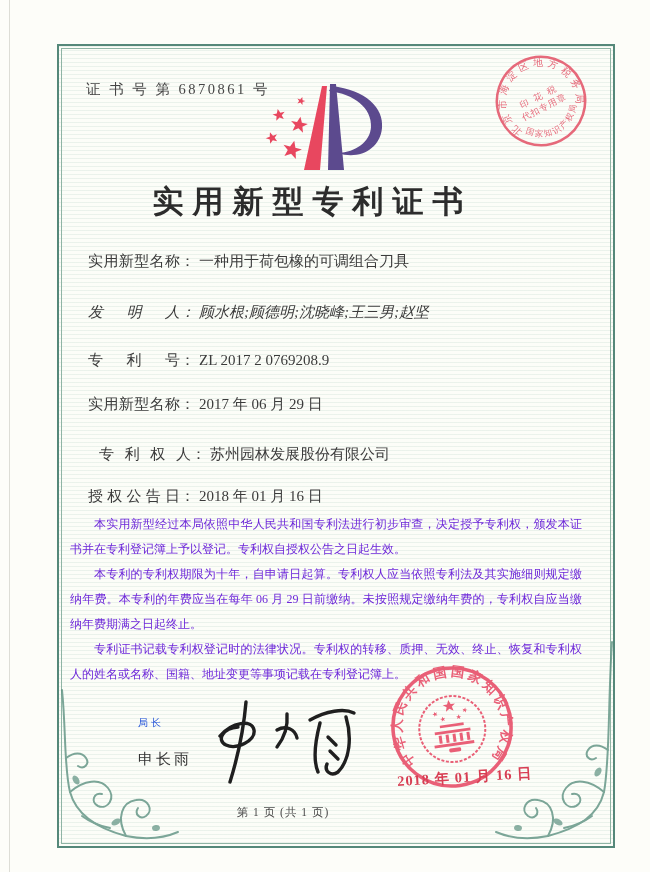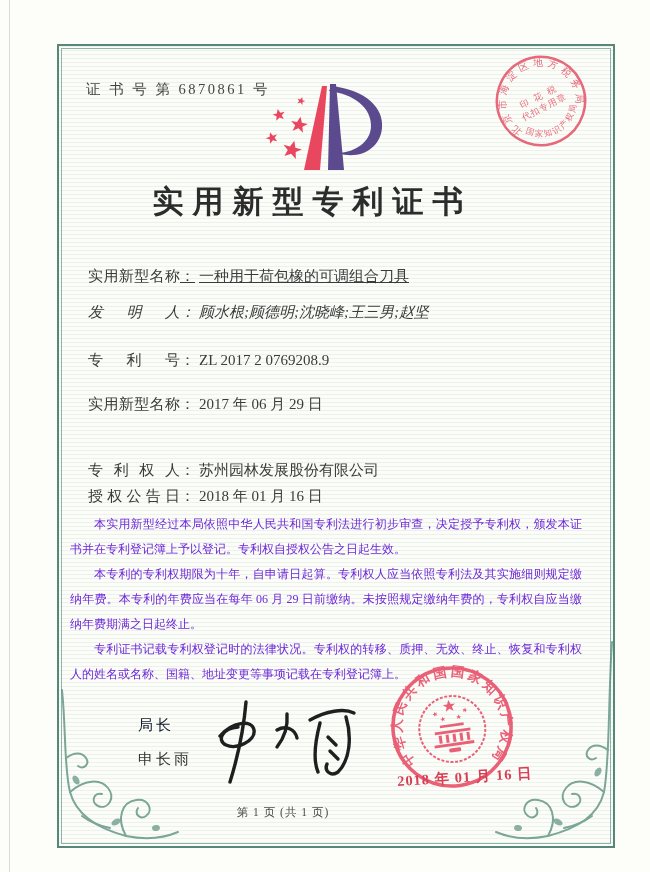--- a/index.html
+++ b/index.html
@@ -33,21 +33,21 @@
   }
   .field-row{position:absolute;left:88px;width:500px;font-size:15px;color:#3b3b3b;white-space:nowrap;}
   .field-row .lbl{display:inline-block;width:92px;text-align:justify;text-align-last:justify;}
   .field-row .colon{display:inline;}
   .field-row .val{margin-left:4px;}
   #body-text{
     position:absolute;left:70px;top:512px;width:512px;
     font-size:12px;line-height:25px;color:#6d28d9;text-align:justify;
   }
   #body-text p{margin:0;text-indent:2em;}
-  #sig-title{position:absolute;left:138px;top:716px;font-size:15px;color:#0f172a;
+  #sig-title{position:absolute;left:138px;top:716px;font-size:10px;color:#1d4ed8;
     font-family:"Liberation Sans","DejaVu Sans",sans-serif;letter-spacing:3px;}
   #sig-name{position:absolute;left:138px;top:750px;font-size:15px;color:#333;
     font-family:"Liberation Sans","DejaVu Sans",sans-serif;letter-spacing:3px;}
   #signature-svg{position:absolute;left:192px;top:692px;width:170px;height:100px;}
   #main-seal{position:absolute;left:386px;top:661px;width:132px;height:132px;opacity:.9;}
   #seal-date{
     position:absolute;left:397px;top:768px;width:130px;font-size:14.5px;font-weight:bold;
     color:#d83f54;letter-spacing:1px;transform:rotate(-3.5deg);white-space:nowrap;
   }
   #tax-seal{position:absolute;left:492px;top:52px;width:98px;height:98px;opacity:.88;
@@ -113,33 +113,33 @@
       <use href="#star5" transform="translate(47,21) scale(0.42) rotate(18)"></use>
       <use href="#star5" transform="translate(25,35) scale(0.62) rotate(-12)"></use>
       <use href="#star5" transform="translate(45,45) scale(0.85) rotate(10)"></use>
       <use href="#star5" transform="translate(18,58) scale(0.6) rotate(-20)"></use>
       <use href="#star5" transform="translate(38,70) scale(0.95) rotate(14)"></use>
     </g>
   </svg>
 
   <div id="doc-title">实用新型专利证书</div>
 
-  <div class="field-row" style="top:267px;text-decoration:underline;">
+  <div class="field-row" style="top:252px;">
     <span class="lbl">实用新型名称</span><span class="colon">：</span><span class="val">一种用于荷包橡的可调组合刀具</span>
   </div>
   <div class="field-row" style="top:303px;font-style:italic;">
     <span class="lbl">发明人</span><span class="colon">：</span><span class="val">顾水根;顾德明;沈晓峰;王三男;赵坚</span>
   </div>
   <div class="field-row" style="top:351px;">
     <span class="lbl">专利号</span><span class="colon">：</span><span class="val">ZL 2017 2 0769208.9</span>
   </div>
   <div class="field-row" style="top:395px;">
     <span class="lbl">实用新型名称</span><span class="colon">：</span><span class="val">2017 年 06 月 29 日</span>
   </div>
-  <div class="field-row" style="top:461px;">
+  <div class="field-row" style="top:445px;margin-left:11px;">
     <span class="lbl">专利权人</span><span class="colon">：</span><span class="val">苏州园林发展股份有限公司</span>
   </div>
   <div class="field-row" style="top:487px;">
     <span class="lbl">授权公告日</span><span class="colon">：</span><span class="val">2018 年 01 月 16 日</span>
   </div>
 
   <div id="body-text">
     <p>本实用新型经过本局依照中华人民共和国专利法进行初步审查，决定授予专利权，颁发本证书并在专利登记簿上予以登记。专利权自授权公告之日起生效。</p>
     <p>本专利的专利权期限为十年，自申请日起算。专利权人应当依照专利法及其实施细则规定缴纳年费。本专利的年费应当在每年 06 月 29 日前缴纳。未按照规定缴纳年费的，专利权自应当缴纳年费期满之日起终止。</p>
     <p>专利证书记载专利权登记时的法律状况。专利权的转移、质押、无效、终止、恢复和专利权人的姓名或名称、国籍、地址变更等事项记载在专利登记簿上。</p>

